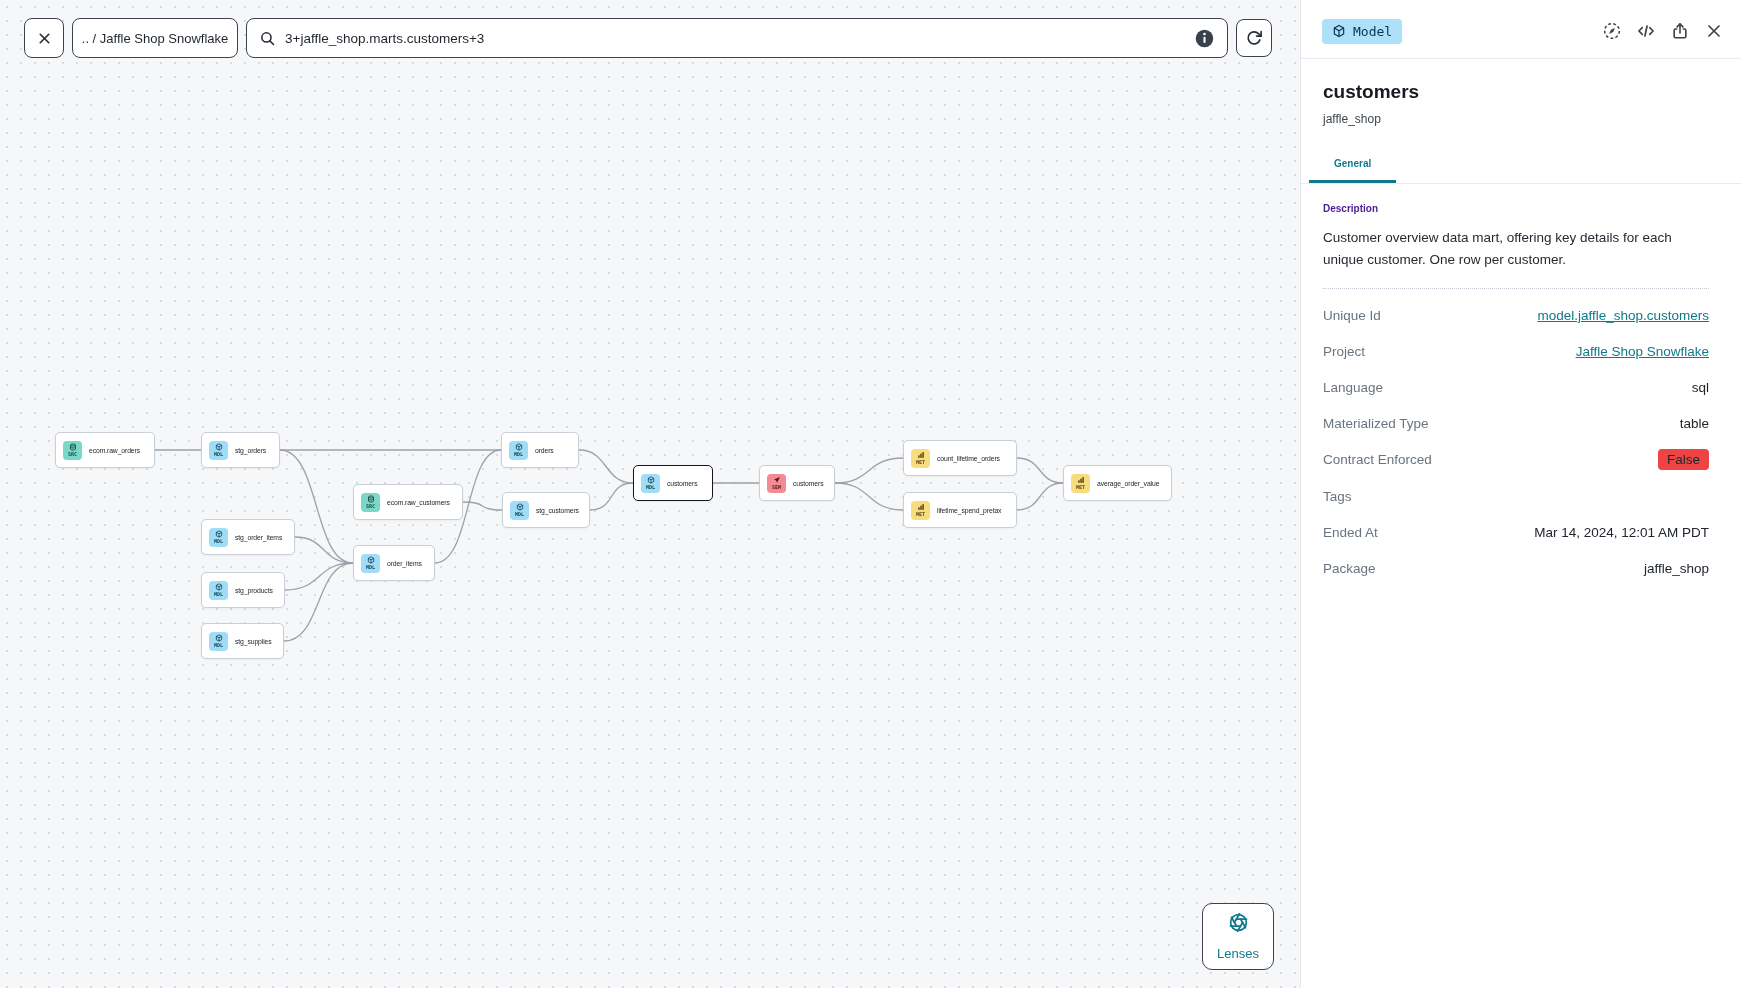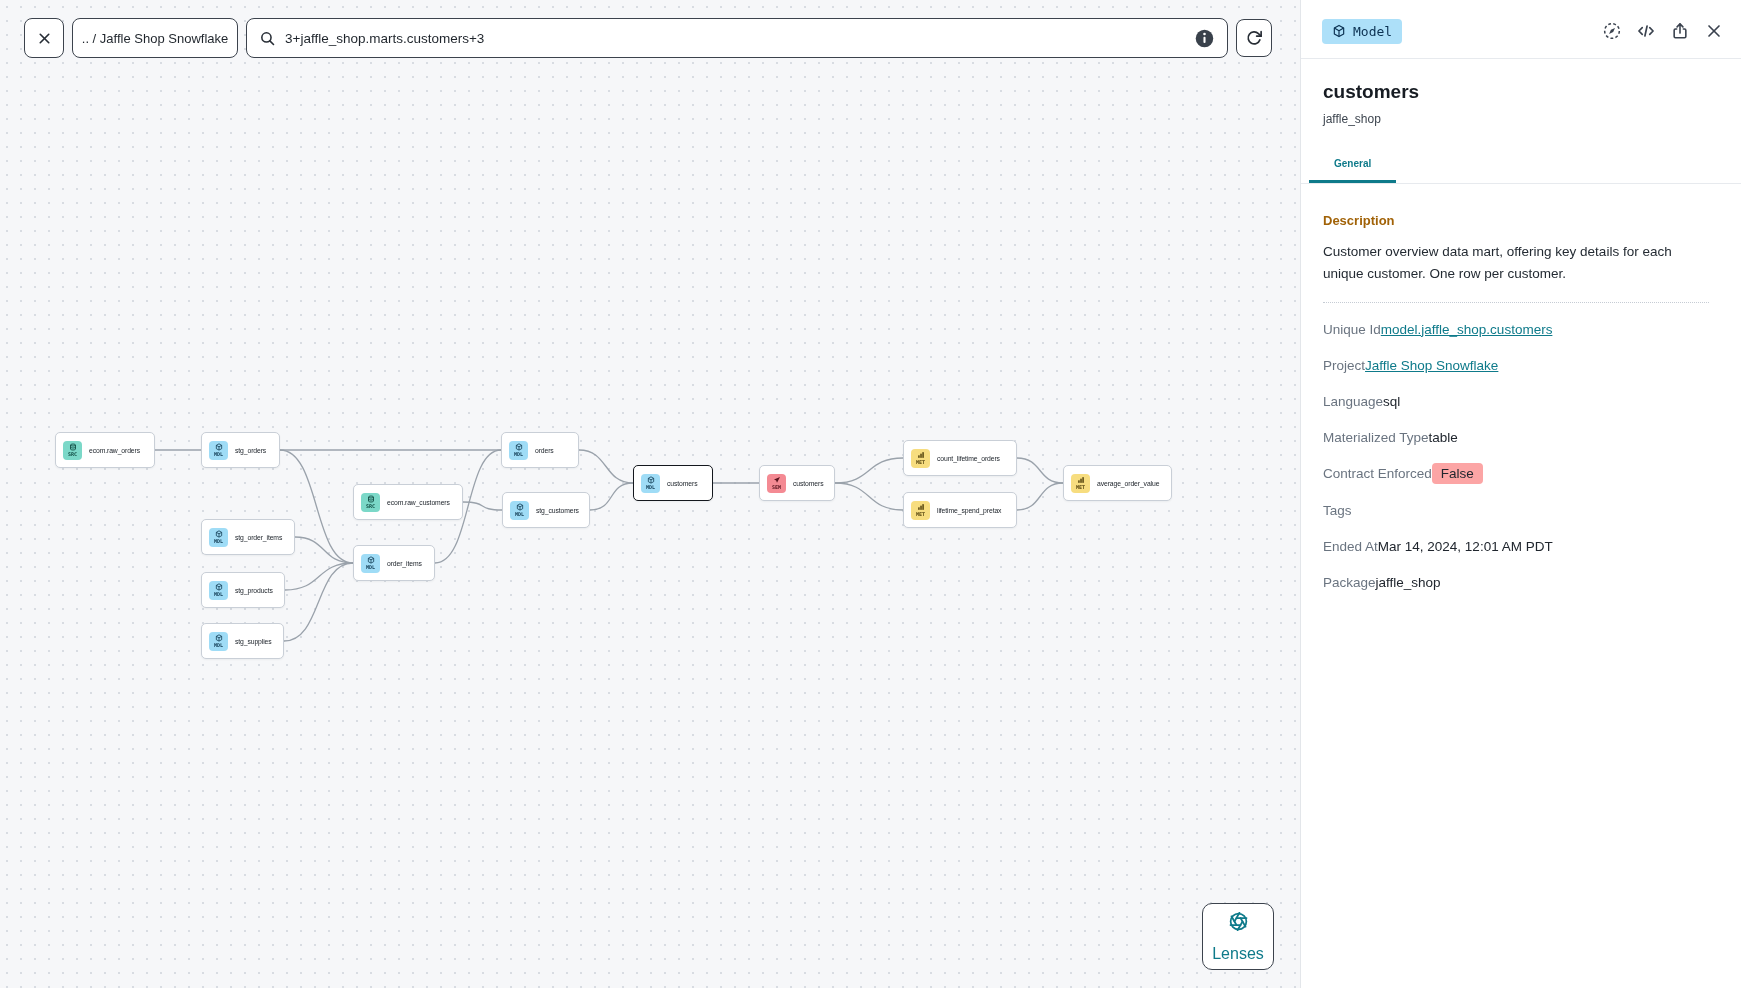--- a/index.html
+++ b/index.html
@@ -17,21 +17,21 @@
     display:flex;align-items:center;justify-content:center;color:#272d35;cursor:pointer;}
   #close-btn{left:24px;top:18px;width:40px;height:40px;}
   #breadcrumb{left:72px;top:18px;width:166px;height:40px;font-size:13px;color:#1f252c;}
   #searchbox{left:246px;top:18px;width:982px;height:40px;justify-content:flex-start;
     padding:0 12px;gap:9px;align-items:center;}
   #searchbox input{border:none;outline:none;flex:1;font-size:13.5px;color:#1f252c;
     background:transparent;font-family:inherit;padding:0;}
   #refresh-btn{left:1236px;top:19px;width:36px;height:38px;}
 
   #lenses-btn{left:1202px;top:903px;width:72px;height:67px;border-radius:10px;
-    flex-direction:column;gap:13px;color:var(--accent);font-size:16px;}
+    flex-direction:column;gap:13px;color:var(--accent);font-size:13px;}
 
   
   #edges{position:absolute;left:0;top:0;width:1300px;height:988px;pointer-events:none;}
   #edges path{stroke:var(--edge);stroke-width:1.3;fill:none;}
 
   
   .node{position:absolute;height:36px;background:#fff;border:1px solid #c9cfd7;
     border-radius:5px;display:flex;align-items:center;gap:7px;padding:0 8px 0 7px;
     box-shadow:0 1px 2px rgba(20,30,40,.05);overflow:hidden;cursor:pointer;}
   .node.selected{border:1.8px solid #14181e;}
@@ -61,33 +61,33 @@
 
   .title-block{padding:22px 22px 0;}
   .panel-title{font-size:19px;font-weight:bold;color:#171c23;margin:0;line-height:1.15;}
   .panel-subtitle{margin-top:9px;font-size:12px;color:#3d454f;}
 
   .tabs{margin-top:27px;border-bottom:1px solid #e7eaee;padding-left:8px;}
   .tab{display:inline-block;padding:0 25px 11px;color:var(--accent);font-weight:bold;
     font-size:10px;border-bottom:3px solid var(--accent);cursor:pointer;}
 
   .content{padding:0 32px 0 22px;font-size:13.5px;}
-  .section-label{margin-top:29px;font-size:13px;font-weight:bold;color:#a16207;}
+  .section-label{margin-top:19px;font-size:10px;font-weight:bold;color:#4c1d95;}
   .desc{margin-top:13px;line-height:1.65;color:#242b33;}
   .dotted{border:none;border-top:1.5px dotted #c6ccd4;margin:17px 0 0;}
-  .prow{display:flex;justify-content:flex-start;align-items:center;min-height:20px;
+  .prow{display:flex;justify-content:space-between;align-items:center;min-height:20px;
     margin-top:16px;}
   .plabel{color:#6a7480;}
   .pvalue{color:#20262e;text-align:right;}
   a.link{color:var(--accent);text-decoration:underline;cursor:pointer;}
   .rel-wrap{display:flex;align-items:center;gap:7px;}
   .rel{color:var(--accent);}
   .copy-ic{width:16px;height:16px;color:#39424e;cursor:pointer;display:flex;}
   .copy-ic svg{width:16px;height:16px;}
-  .badge-gray{background:#fca5a5;padding:3px 9px;border-radius:4px;color:#20262e;}
+  .badge-gray{background:#ef4444;padding:3px 9px;border-radius:4px;color:#20262e;}
   .pill-success{background:var(--success-bg);color:var(--success-text);
     padding:5px 16px;border-radius:14px;}
 </style>
 </head>
 <body>
 
 <div class="canvas">
   <svg id="edges">
       <path d="M155 450 C181 450 175 450 201 450"></path>
       <path d="M280 450 C326 450 455 450 501 450"></path>

